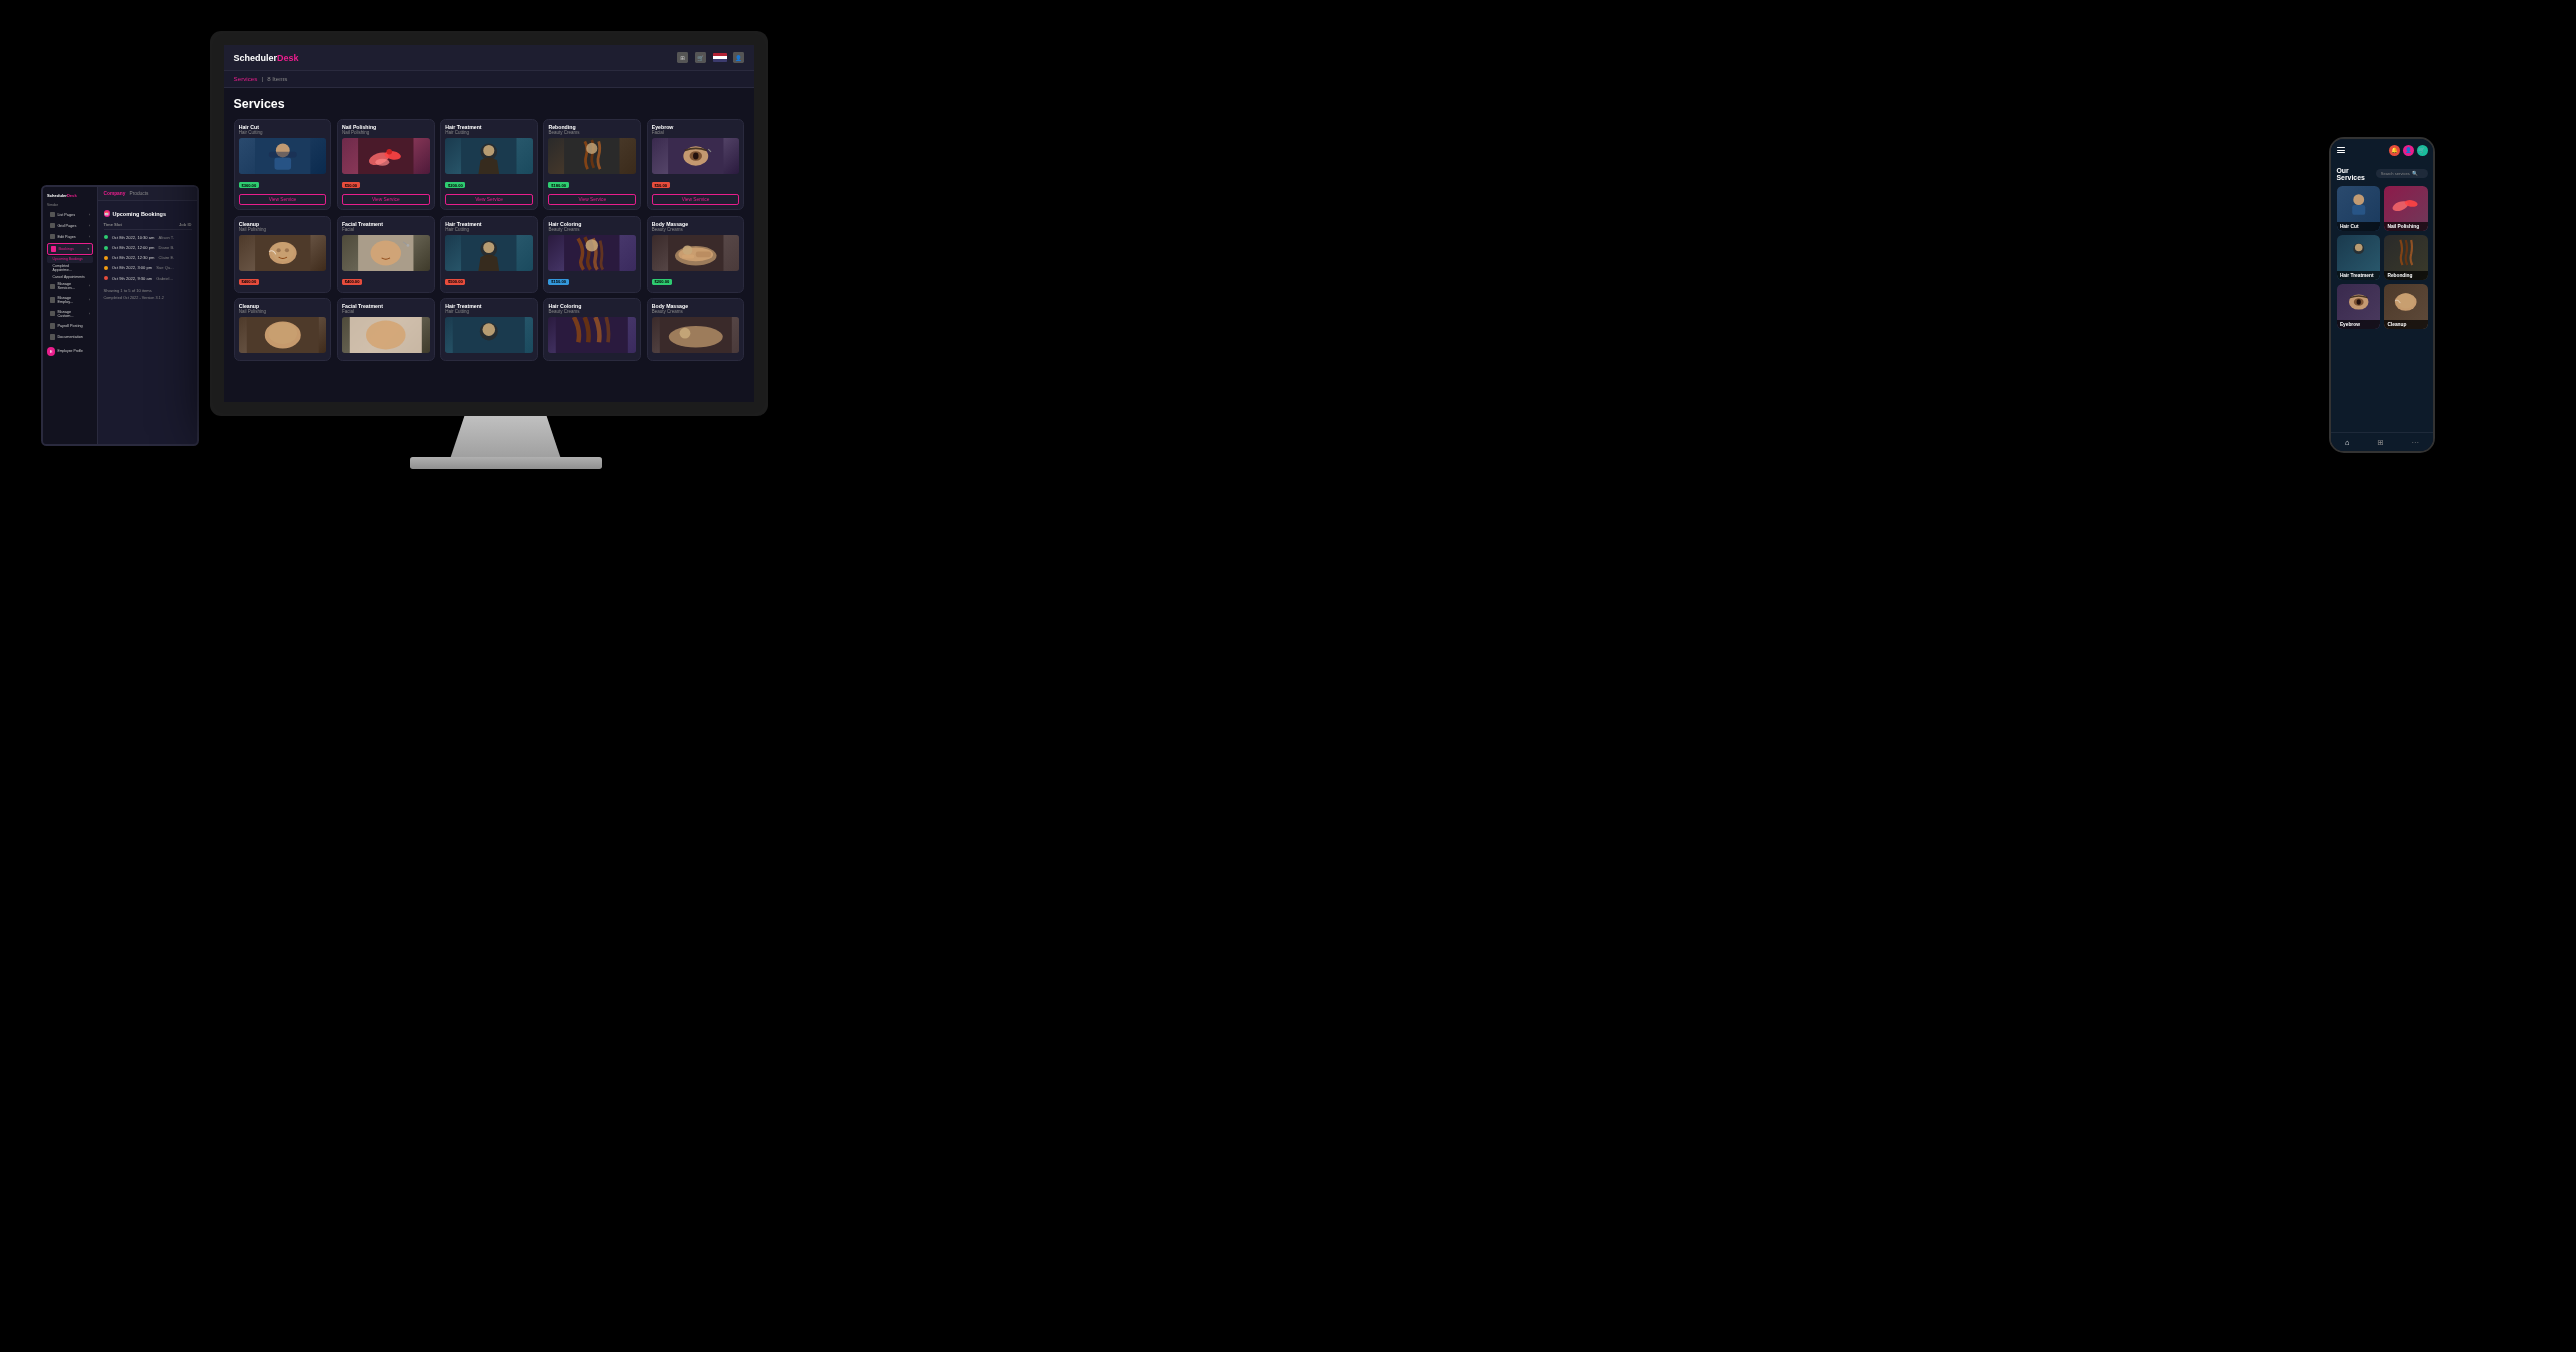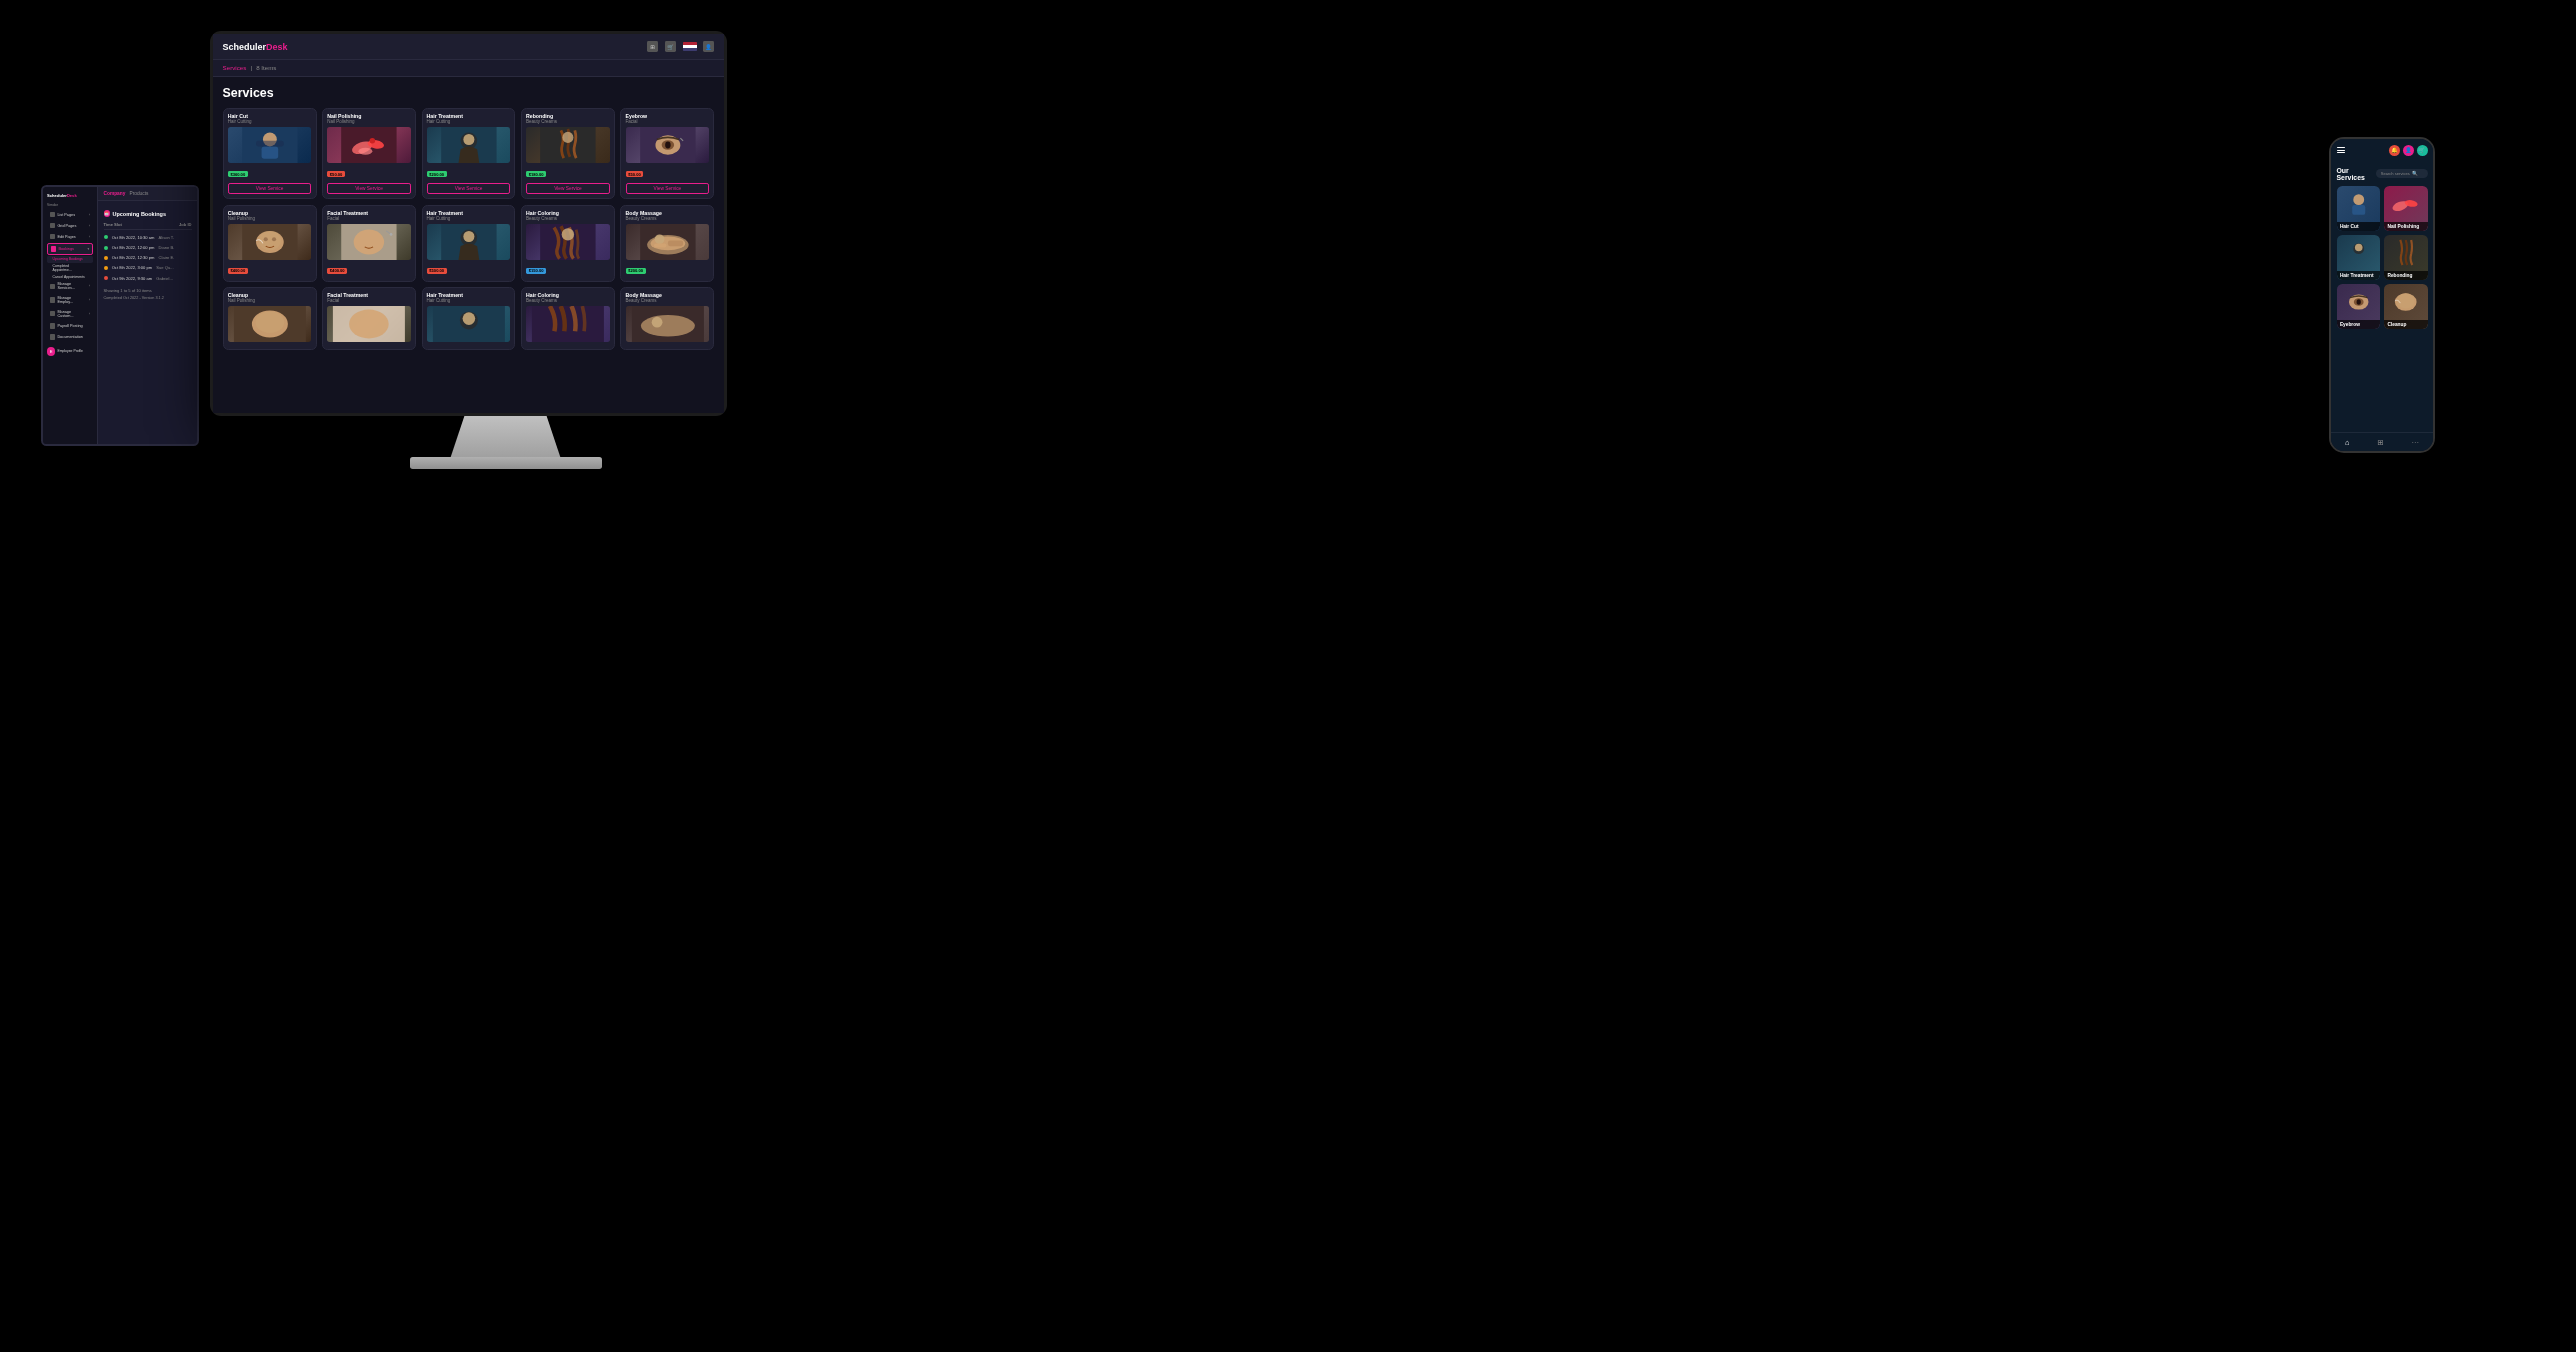--- a/index.html
+++ b/index.html
@@ -497,25 +497,25 @@
 
     
     .monitor-housing {
       position: absolute;
       left: 210px;
       top: 31px;
       width: 591px;
       height: 440px;
     }
     .monitor-body {
-      width: 517px;
+      width: 558px;
       height: 385px;
       background: #1c1c1c;
       border-radius: 11px;
-      padding: 3px;
+      padding: 14px;
       box-shadow: 0 20.6px 55px rgba(0,0,0,0.9), inset 0 0 13.7px rgba(255,255,255,0.02);
     }
   </style>
 </head>
 <body>
 
 <div class="left-panel">
 
   <div class="left-sidebar">
     <div class="left-sidebar-logo">

